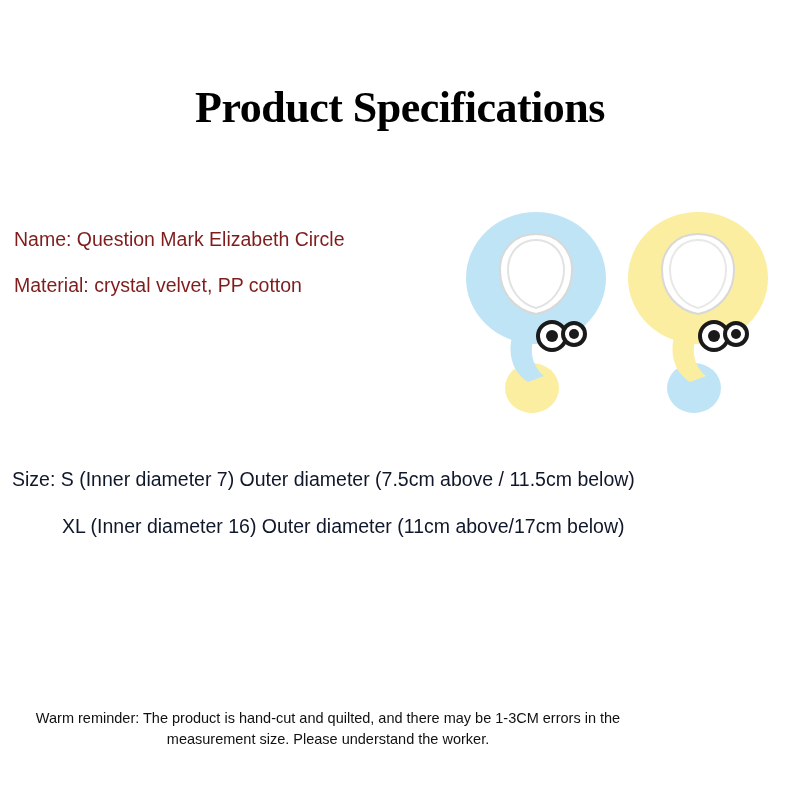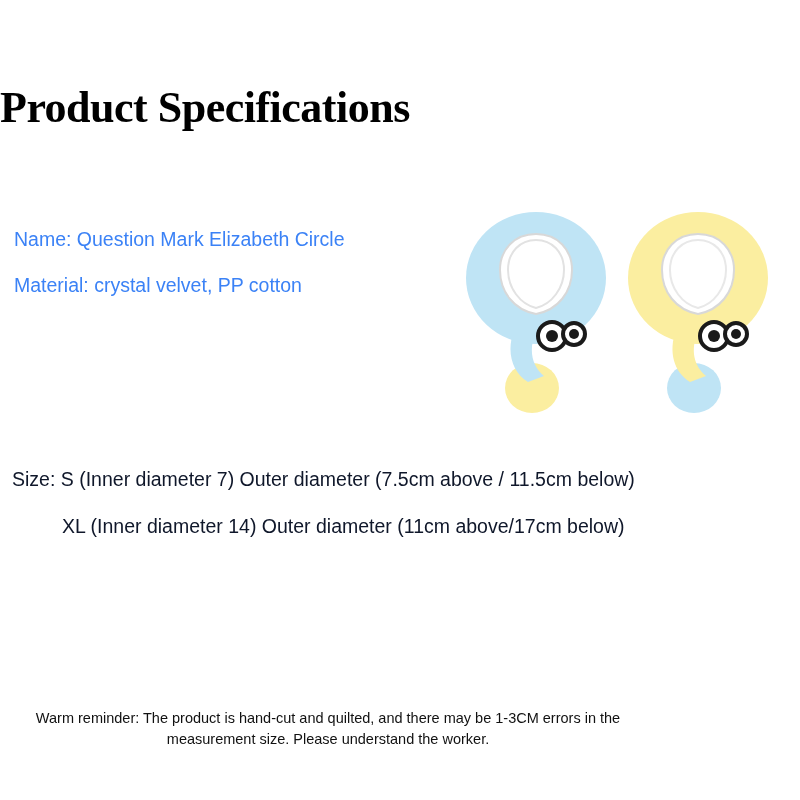--- a/index.html
+++ b/index.html
@@ -18,36 +18,36 @@
   .page {
     position: relative;
     width: 800px;
     height: 800px;
   }
   .title {
     position: absolute;
     top: 82px;
     left: 0;
     width: 800px;
-    text-align: left;
+    text-align: center;
     font-size: 44px;
     font-weight: bold;
     letter-spacing: -0.5px;
     color: #000000;
     font-family: "Liberation Serif", serif;
   }
   .specs {
     position: absolute;
     top: 228px;
     left: 14px;
     width: 430px;
   }
   .spec-line {
     font-size: 19.5px;
-    color: #3b82f6;
+    color: #7f1d1d;
     margin-bottom: 23px;
     white-space: nowrap;
   }
   .art {
     position: absolute;
     top: 200px;
     left: 440px;
     width: 350px;
     height: 220px;
   }
@@ -126,18 +126,18 @@
         <circle cx="274" cy="136" r="14" fill="#ffffff" stroke="#1a1a1a" stroke-width="4"></circle>
         <circle cx="274" cy="136" r="6" fill="#1a1a1a"></circle>
         <circle cx="296" cy="134" r="11" fill="#ffffff" stroke="#1a1a1a" stroke-width="4"></circle>
         <circle cx="296" cy="134" r="5" fill="#1a1a1a"></circle>
       </g>
     </svg>
   </div>
 
   <div class="sizes">
     <div class="size-line">Size: S  (Inner diameter 7) Outer diameter (7.5cm above / 11.5cm below)</div>
-    <div class="size-line indent3">XL  (Inner diameter 14) Outer diameter (11cm above/17cm below)</div>
+    <div class="size-line indent3">XL  (Inner diameter 16) Outer diameter (11cm above/17cm below)</div>
   </div>
 
   <div class="footer">Warm reminder: The product is hand-cut and quilted, and there may be 1-3CM errors in the measurement size. Please understand the worker.</div>
 
 </div>
 
 </body></html>

